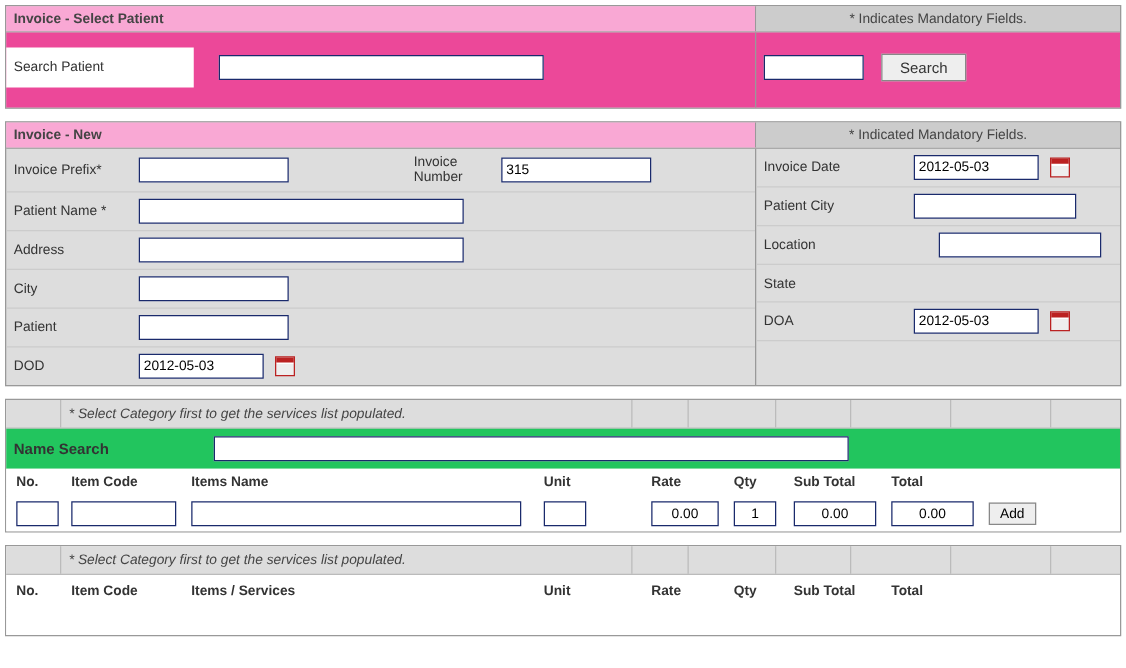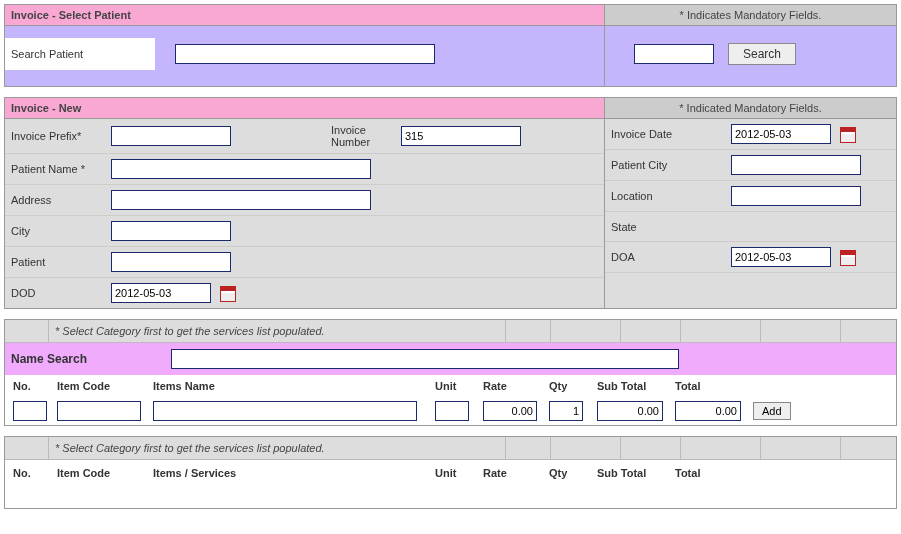--- a/index.html
+++ b/index.html
@@ -30,22 +30,21 @@
   }
   .panel-header-right {
     flex: 1;
     background: #ccc;
     padding: 4px 6px;
     color: #444;
     text-align: center;
   }
   .select-row {
     display: flex;
-    background: #c4b5fd;
-    gap: 23px;
+    background: #ec4899;
   }
   .select-left {
     flex: 0 0 600px;
     display: flex;
     align-items: center;
     padding: 12px 6px 16px 0;
     border-right: 1px solid #999;
   }
   .select-right {
     flex: 1;
@@ -158,52 +157,52 @@
   .col-sp2 { width: 70px; }
   .col-sp3 { width: 60px; }
   .col-sp4 { width: 80px; }
   .col-sp5 { width: 80px; }
   .col-sp6 { width: 55px; }
 
   .name-search-row {
     display: flex;
     align-items: center;
     padding: 6px;
-    background: #f0abfc;
+    background: #22c55e;
   }
   .name-search-row .lbl {
     width: 160px;
     font-weight: bold;
     font-size: 12px;
   }
   .items-cols {
     display: flex;
     background: #fff;
     padding: 2px 4px;
     font-weight: bold;
     font-size: 11px;
   }
   .items-cols > div { padding: 3px 4px; }
   .c-no { width: 44px; }
   .c-code { width: 96px; }
   .c-name { width: 282px; }
   .c-unit { width: 48px; }
-  .c-rate { width: 66px; }
+  .c-rate { width: 66px; margin-left: 38px; }
   .c-qty { width: 48px; }
   .c-sub { width: 78px; }
   .c-tot { width: 78px; }
   .c-act { width: 46px; }
   .items-input-row {
     display: flex;
     background: #fff;
     padding: 4px;
     align-items: center;
   }
   .items-input-row > div { padding: 0 4px; }
-  .num-input { text-align: right; }
+  .num-input { text-align: center; }
 
   .summary-panel {
     border: 1px solid #999;
   }
   .summary-cols {
     display: flex;
     background: #fff;
     padding: 4px;
     font-weight: bold;
     font-size: 11px;
@@ -277,21 +276,21 @@
         <div class="ctrl">
           <input class="field-input" style="width: 100px;" value="2012-05-03">
           <span class="cal-icon"></span>
         </div>
       </div>
       <div class="form-row">
         <div class="lbl" style="width:120px">Patient City</div>
         <div class="ctrl"><input class="field-input" style="width: 130px;" value=""></div>
       </div>
       <div class="form-row">
-        <div class="lbl" style="width:120px">Location</div>
+        <div class="lbl" style="width:140px">Location</div>
         <div class="ctrl"><input class="field-input" style="width: 130px;" value=""></div>
       </div>
       <div class="form-row">
         <div class="lbl" style="width:120px">State</div>
       </div>
       <div class="form-row">
         <div class="lbl" style="width:120px">DOA</div>
         <div class="ctrl">
           <input class="field-input" style="width: 100px;" value="2012-05-03">
           <span class="cal-icon"></span>

